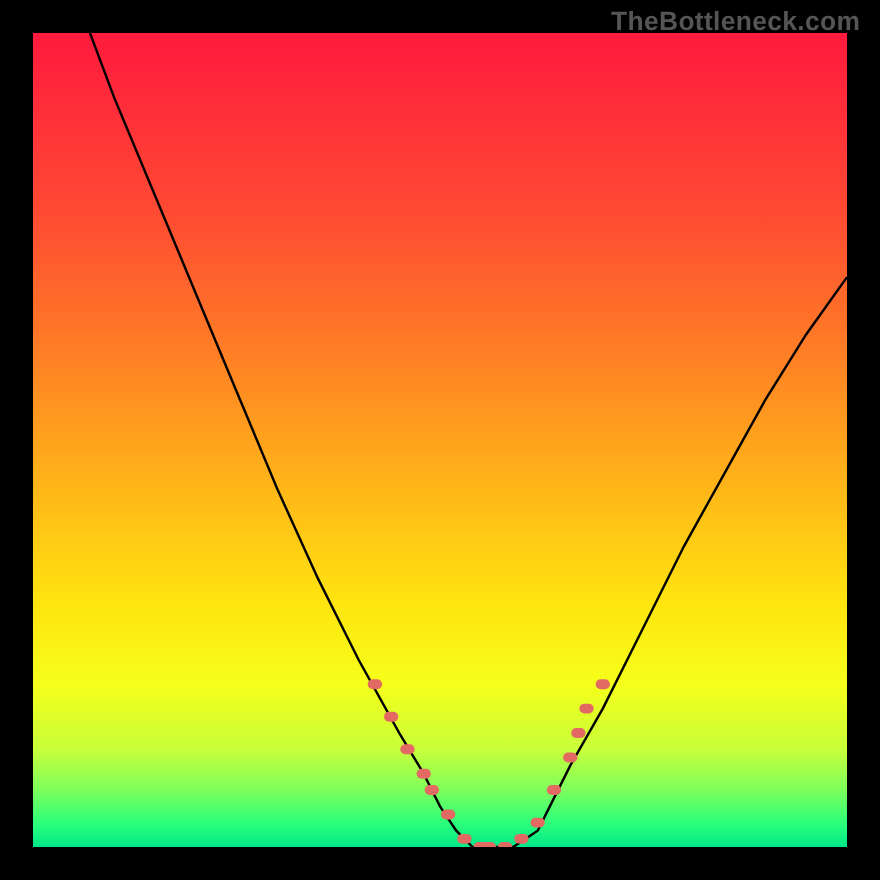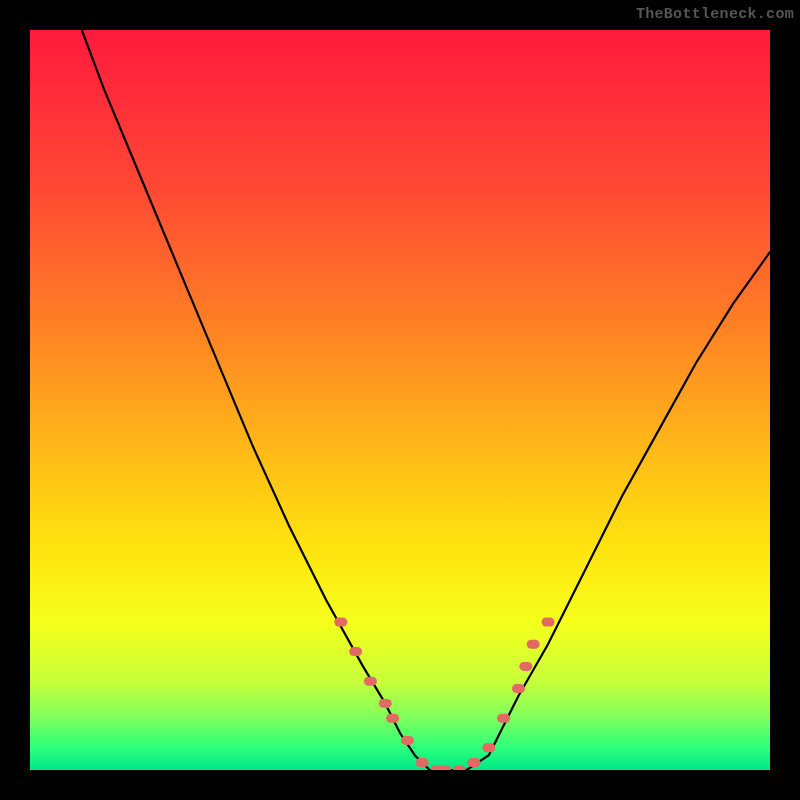--- a/index.html
+++ b/index.html
@@ -13,27 +13,26 @@
   }
   .frame {
     position: relative;
     width: 800px;
     height: 800px;
     background: #000000;
   }
   .watermark {
     position: absolute;
     top: 6px;
-    right: 6px;
+    right: 18px;
     color: #555555;
-    font-size: 15px;
+    font-size: 24px;
     font-weight: bold;
     letter-spacing: 0.3px;
     user-select: none;
-    font-family: Liberation Mono, monospace;
   }
   .plot-area {
     position: absolute;
     left: 30px;
     top: 30px;
     width: 740px;
     height: 740px;
     
     background: linear-gradient(
       to bottom,

